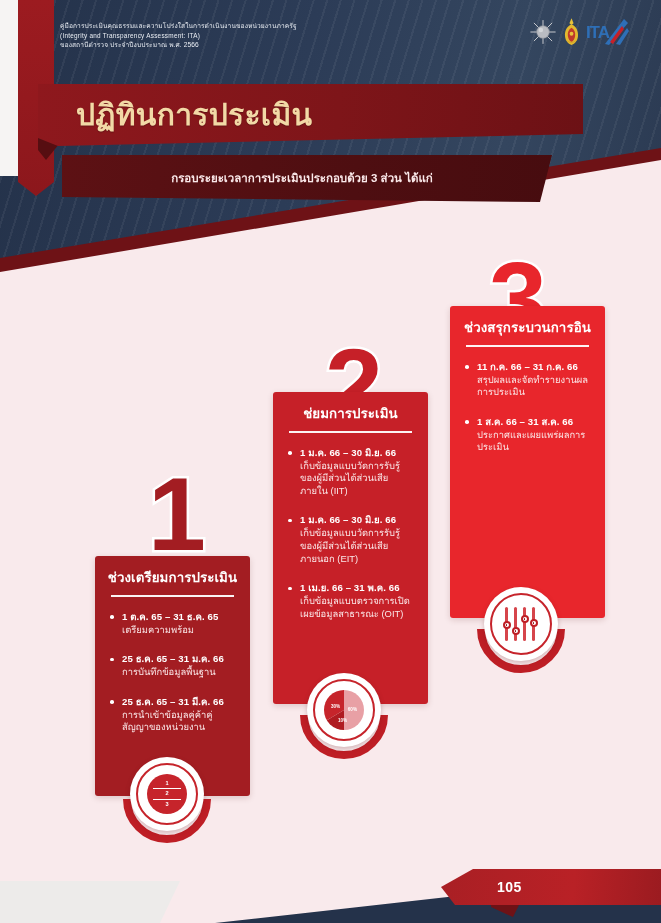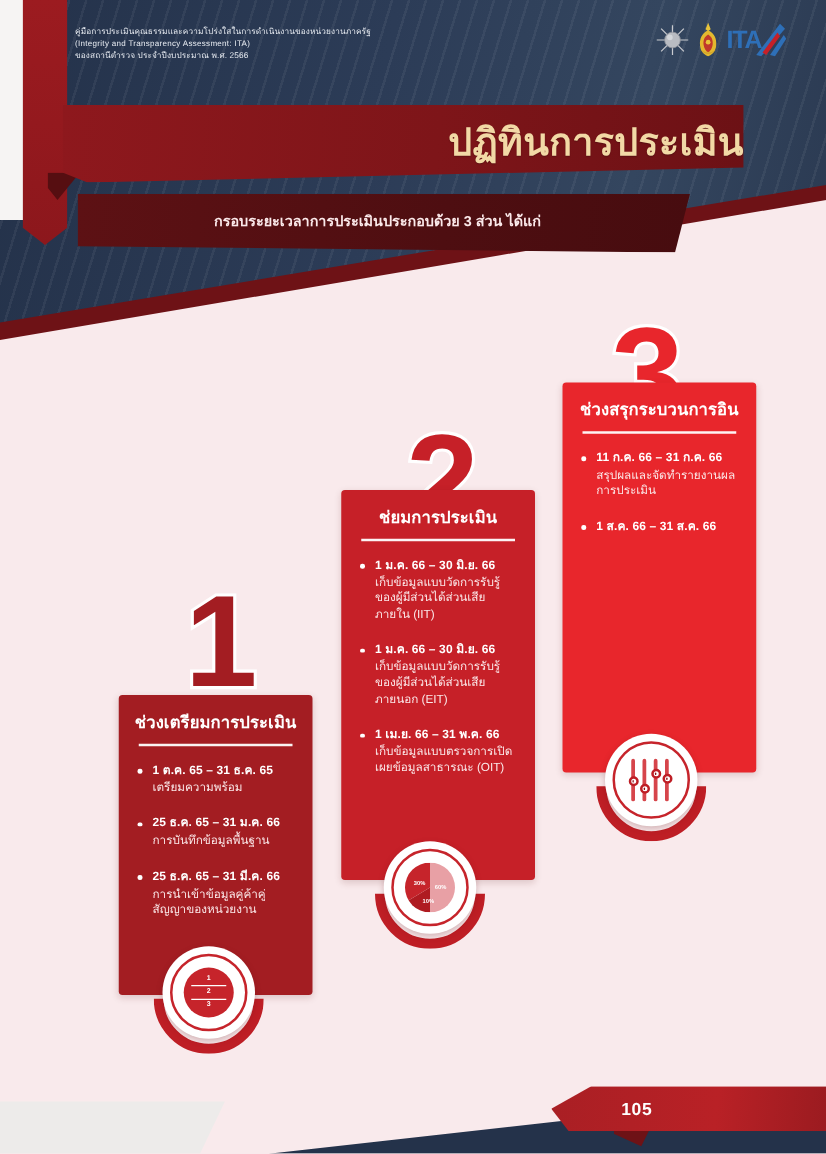--- a/index.html
+++ b/index.html
@@ -49,30 +49,30 @@
     color:#E9EDF3;font-size:6.6px;line-height:9.6px;letter-spacing:.1px;white-space:nowrap;
   }
   .doc-head div.lat{font-size:6.4px;letter-spacing:.25px;}
 
   
   .logos{position:absolute;right:30px;top:17px;display:flex;align-items:center;gap:5px;}
   .logo-police{width:28px;height:28px;position:relative;}
   .logo-crest{width:19px;height:30px;}
   .logo-ita{display:flex;align-items:center;}
   .ita-text{
-    color:#2E6FB7;font-weight:bold;font-size:20px;letter-spacing:-1px;
+    color:#2E6FB7;font-weight:bold;font-size:17px;letter-spacing:-1px;
     font-family:"Liberation Sans",sans-serif;line-height:25px;
   }
 
   
   .title-ribbon{
-    position:absolute;left:50px;top:84px;width:545px;height:62px;
+    position:absolute;left:38px;top:84px;width:545px;height:62px;
     background:linear-gradient(95deg,#8E181D 0%,#7E1519 55%,#6C1115 100%);
     clip-path:polygon(0 0,545px 0,545px 50px,20px 62px,0 54px);
-    display:flex;align-items:center;justify-content:flex-end;
+    display:flex;align-items:center;
   }
   .title-tail{
     position:absolute;left:38px;top:138px;width:26px;height:22px;
     background:#560E11;clip-path:polygon(0 0,26px 0,8px 22px,0 12px);
   }
   .title-text{
     color:#F2D9A6;font-size:30px;font-weight:bold;letter-spacing:.3px;
     margin-left:38px;line-height:34px;text-shadow:0 1px 1px rgba(0,0,0,.25);
   }
 
@@ -324,20 +324,21 @@
   <div class="card" id="card3" style="background: rgb(232, 38, 44);">
     <div class="card-title">ช่วงสรุกระบวนการอิน</div>
     <div class="card-rule"></div>
     <ul class="bullets">
       <li>
         <span class="b-date">11 ก.ค. 66 – 31 ก.ค. 66</span>
         <span class="b-desc">สรุปผลและจัดทำรายงานผลการประเมิน</span>
       </li>
       <li>
         <span class="b-date">1 ส.ค. 66 – 31 ส.ค. 66</span>
+        <span class="b-desc">ประกาศและเผยแพร่ผลการประเมิน</span>
       </li>
     </ul>
   </div>
 
   <div class="badge" id="badge1">
     <div class="arc"></div>
     <div class="ring-outer"></div>
     <div class="ring-mid"></div>
     <div class="ring-in">
       <div class="rank">

